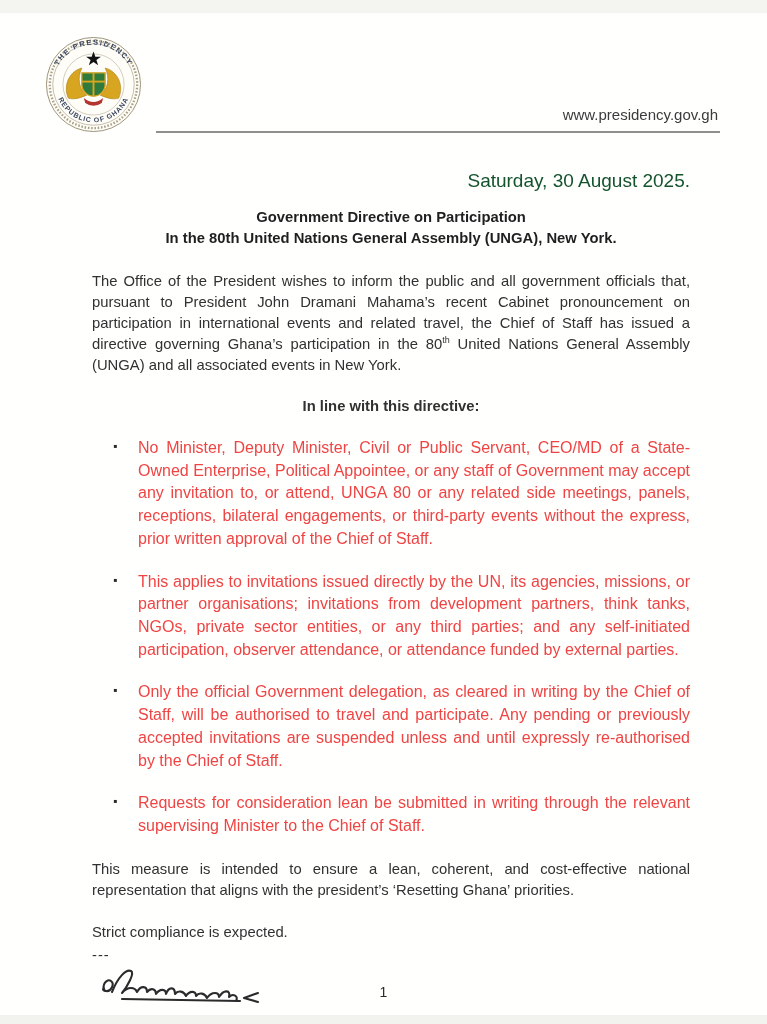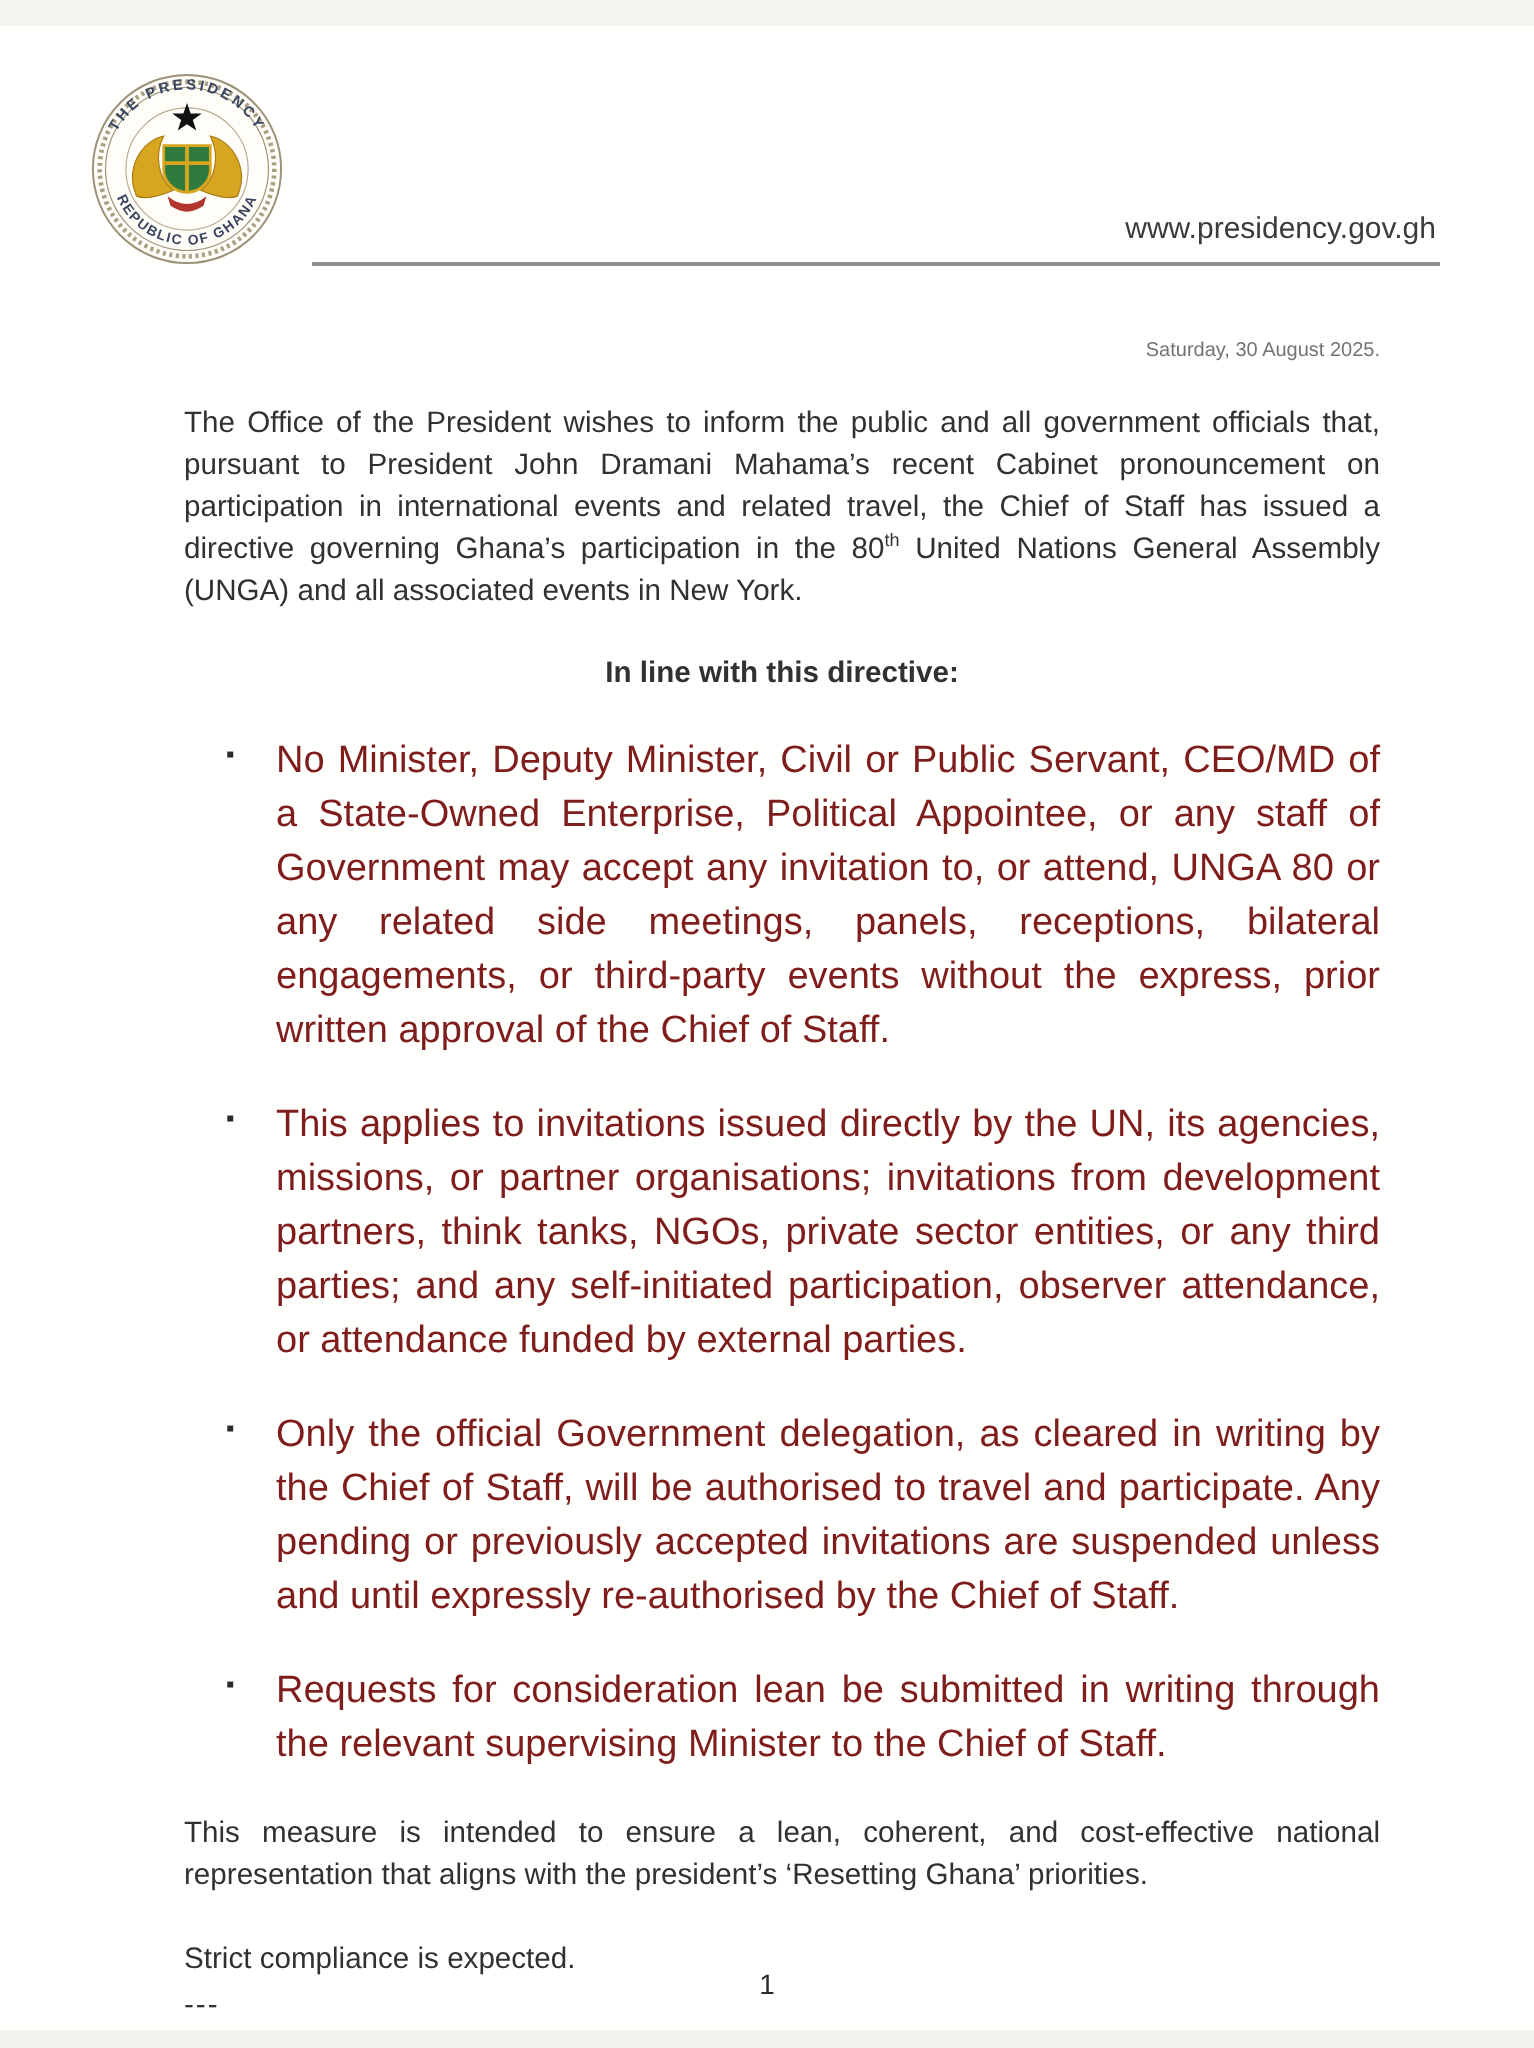--- a/index.html
+++ b/index.html
@@ -27,35 +27,35 @@
     font-family:"Liberation Serif", serif;
     font-weight:bold; font-size:24px; line-height:1.06;
     letter-spacing:0.4px; color:#1b1b1b;
   }
   .website {
     position:absolute; right:2px; bottom:8px;
     font-size:15px; color:#3b3b3b;margin-left:28px;
   }
 
   .content { margin:0 77px 0 92px; }
-  .date-line { text-align:right; margin-top:37px; font-size:10px; color:#737373; }
+  .date-line { text-align:right; margin-top:37px; font-size:19px; color:#14532d; }
   .doc-title {
     text-align:center; font-weight:bold; margin-top:15px;
     font-size:14.8px; color:#1f1f1f; line-height:1.45;
   }
   .para {
     text-align:justify; font-size:14.8px; line-height:1.42;
     color:#313131; margin-top:21px;
   }
   .para sup { font-size:9px; vertical-align:super; line-height:0;margin-top:11px; }
   .lead { margin-top:20px; text-align:center;font-weight:bold; }
   ul.bullets { list-style:none; margin-top:0; padding-left:46px; }
   ul.bullets li {
     position:relative; text-align:justify;
-    font-size:19px; line-height:1.42; color:#7f1d1d; margin-top:20px;
+    font-size:16px; line-height:1.42; color:#ef4444; margin-top:20px;
   }
   ul.bullets li::before {
     content:"▪"; position:absolute; left:-25px; top:1px; font-size:12px; color:#2a2a2a;
   }
   .sep { margin-top:4px; font-size:14.8px; letter-spacing:1px; color:#313131; }
   .signature-block { margin:2px 0 0 6px; }
   .page-number {
     position:absolute; bottom:24px; left:0; width:100%;
     text-align:center; font-size:14px; color:#2b2b2b;
   }
@@ -96,20 +96,24 @@
     <div class="header-right">
       <div class="org-title">
       </div>
       <div class="website">www.presidency.gov.gh</div>
     </div>
   </div>
 
   <div class="content">
     <div class="date-line">Saturday, 30 August 2025.</div>
 
+    <div class="doc-title">
+      <div>Government Directive on Participation</div>
+      <div>In the 80th United Nations General Assembly (UNGA), New York.</div>
+    </div>
 
     <p class="para"><span>The Office of the President wishes to inform the public and all government officials that, pursuant to President John Dramani Mahama’s recent Cabinet pronouncement on participation in international events and related travel, the Chief of Staff has issued a directive governing Ghana’s participation in the 80</span><sup>th</sup><span> United Nations General Assembly (UNGA) and all associated events in New York.</span></p>
 
     <p class="para lead">In line with this directive:</p>
 
     <ul class="bullets">
       <li>No Minister, Deputy Minister, Civil or Public Servant, CEO/MD of a State-Owned Enterprise, Political Appointee, or any staff of Government may accept any invitation to, or attend, UNGA 80 or any related side meetings, panels, receptions, bilateral engagements, or third-party events without the express, prior written approval of the Chief of Staff.</li>
       <li>This applies to invitations issued directly by the UN, its agencies, missions, or partner organisations; invitations from development partners, think tanks, NGOs, private sector entities, or any third parties; and any self-initiated participation, observer attendance, or attendance funded by external parties.</li>
       <li>Only the official Government delegation, as cleared in writing by the Chief of Staff, will be authorised to travel and participate. Any pending or previously accepted invitations are suspended unless and until expressly re-authorised by the Chief of Staff.</li>
       <li>Requests for consideration lean be submitted in writing through the relevant supervising Minister to the Chief of Staff.</li>

